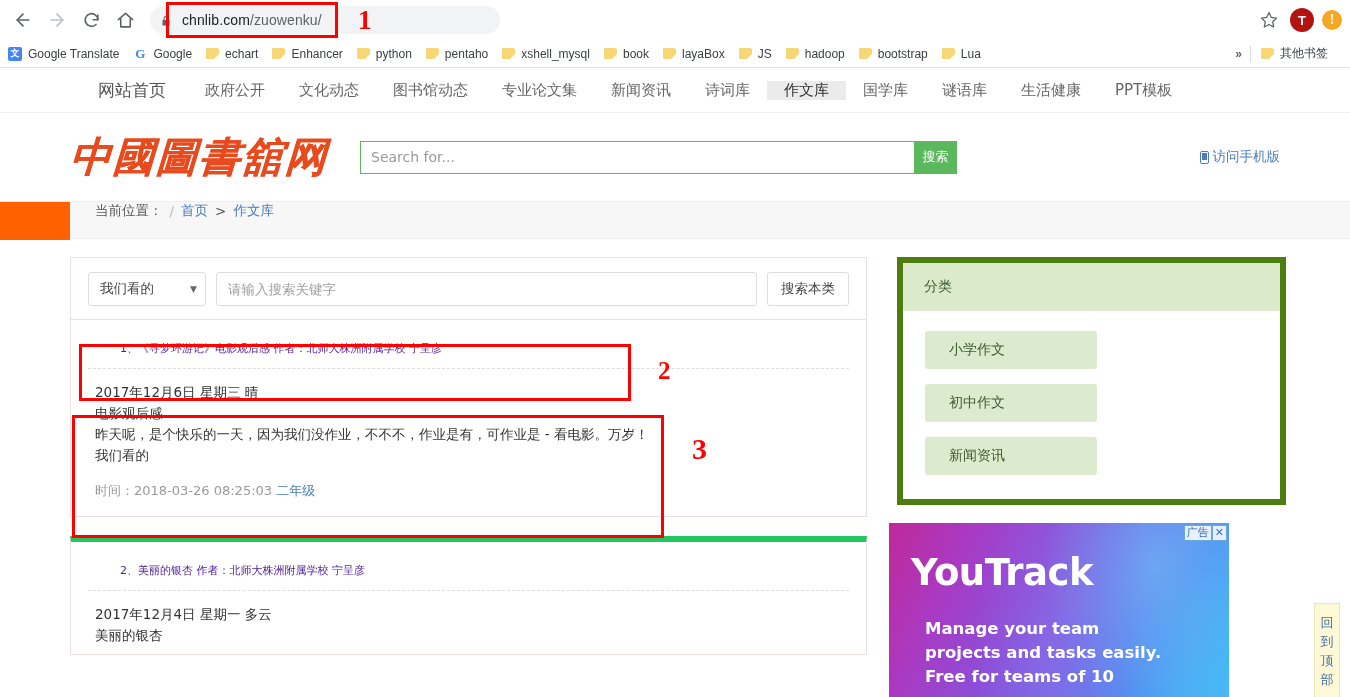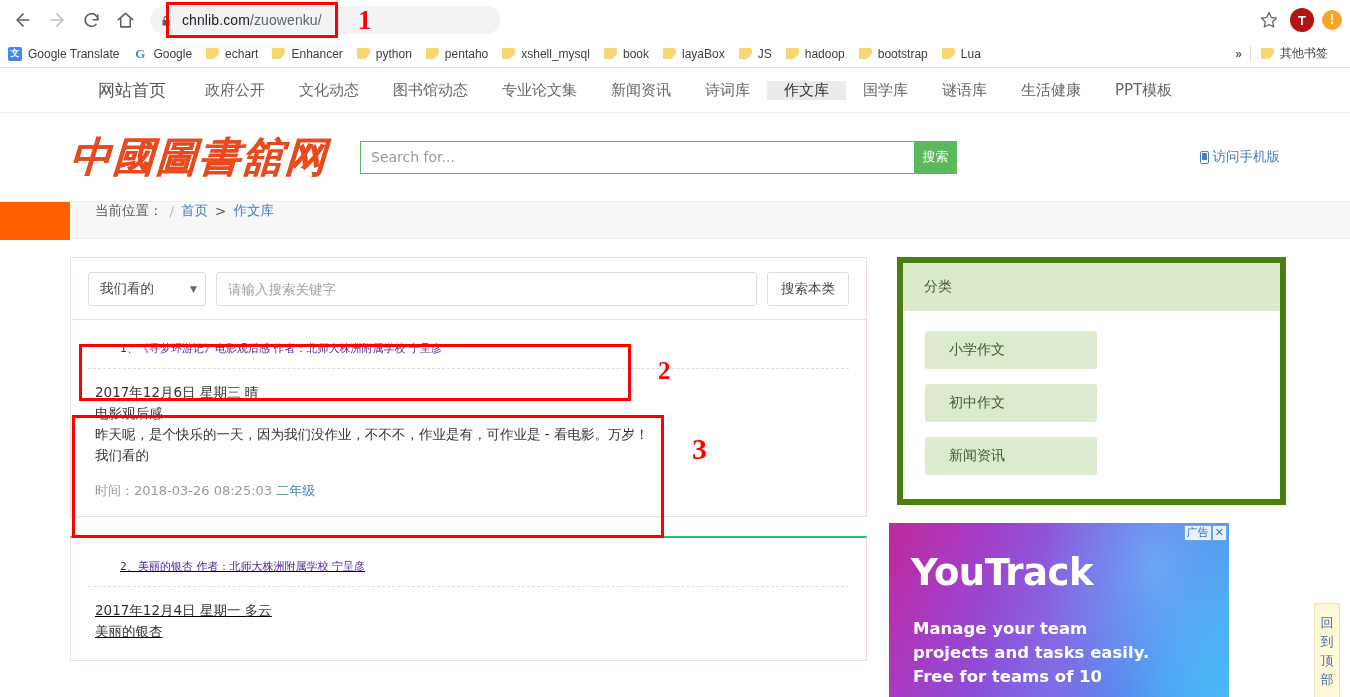--- a/index.html
+++ b/index.html
@@ -634,21 +634,21 @@
           <div>电影观后感</div>
           <div>昨天呢，是个快乐的一天，因为我们没作业，不不不，作业是有，可作业是 - 看电影。万岁！</div>
           <div>我们看的</div>
         </div>
         <div class="article-meta">
           <span>时间：</span><span>2018-03-26 08:25:03</span>
           <span class="grade">二年级</span>
         </div>
       </div>
 
-      <div class="article-panel" style="border-top:2px solid #22c55e; margin-top:19px; padding-bottom:18px;text-decoration:underline;">
+      <div class="article-panel" style="border-top:6px solid #22c55e; margin-top:19px; padding-bottom:8px;">
         <div class="article-title">2、美丽的银杏 作者：北师大株洲附属学校 宁呈彦</div>
         <div class="art-divider"></div>
         <div class="article-body">
           <div>2017年12月4日 星期一 多云</div>
           <div>美丽的银杏</div>
         </div>
       </div>
 
     </div>
 
@@ -662,21 +662,21 @@
         </div>
       </div>
 
       <div class="ad-wrap">
         <div class="ad-swirl"></div>
         <div class="ad-badge">
           <span>广告</span>
           <span>✕</span>
         </div>
         <div class="ad-title">YouTrack</div>
-        <div class="ad-sub" style="white-space:pre-line;">Manage your team
+        <div class="ad-sub" style="white-space:pre-line;margin-left:12px;">Manage your team
 projects and tasks easily.
 Free for teams of 10</div>
 
       </div>
     </div>
   </div>
 
   <div class="back-top">回到顶部</div>
 
 </div>

